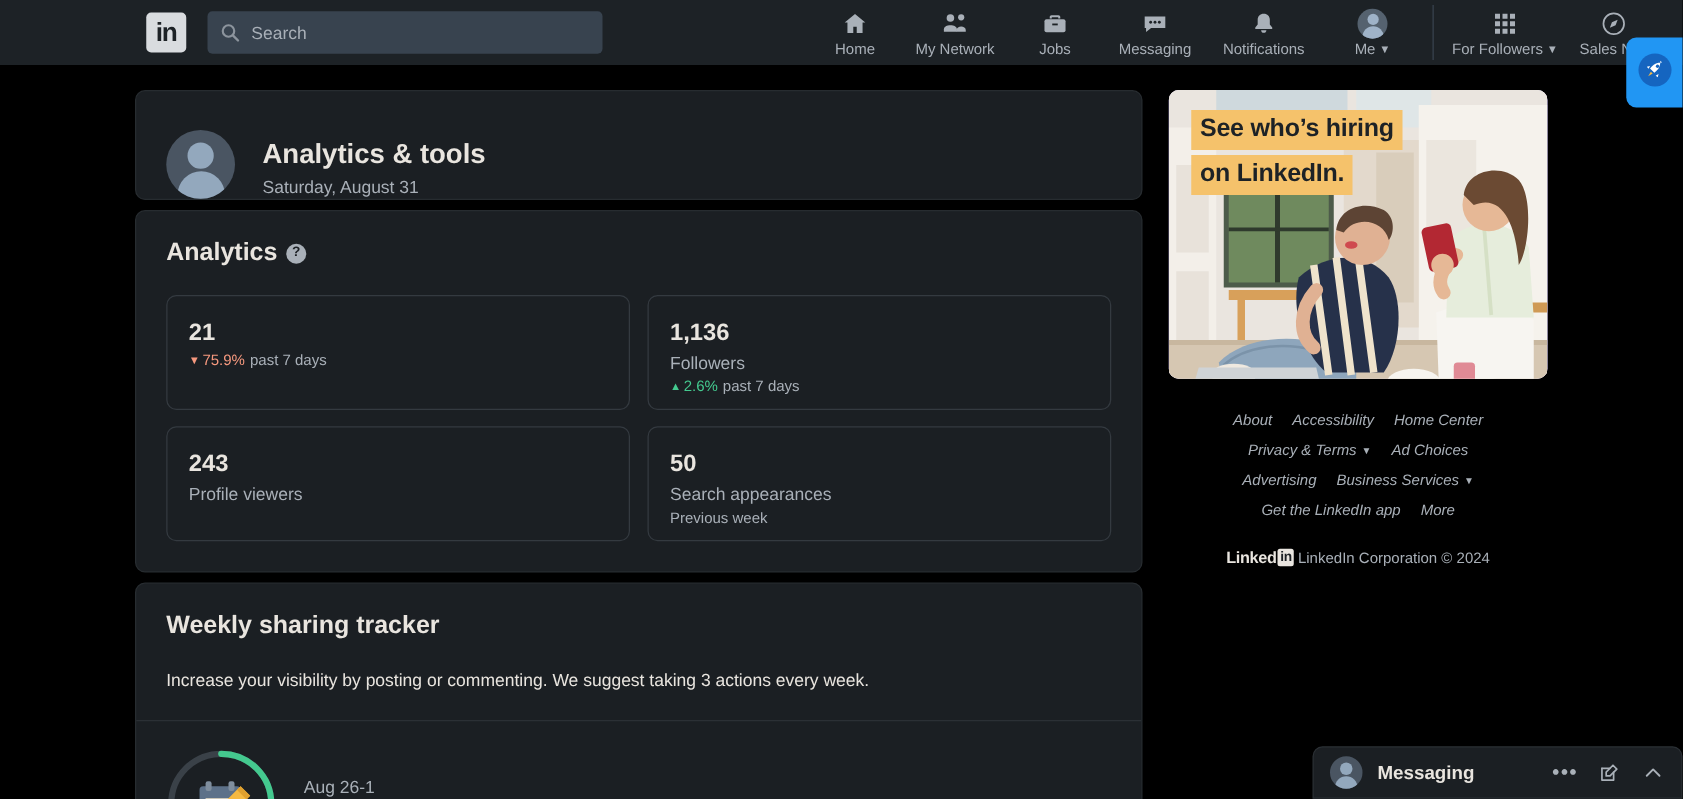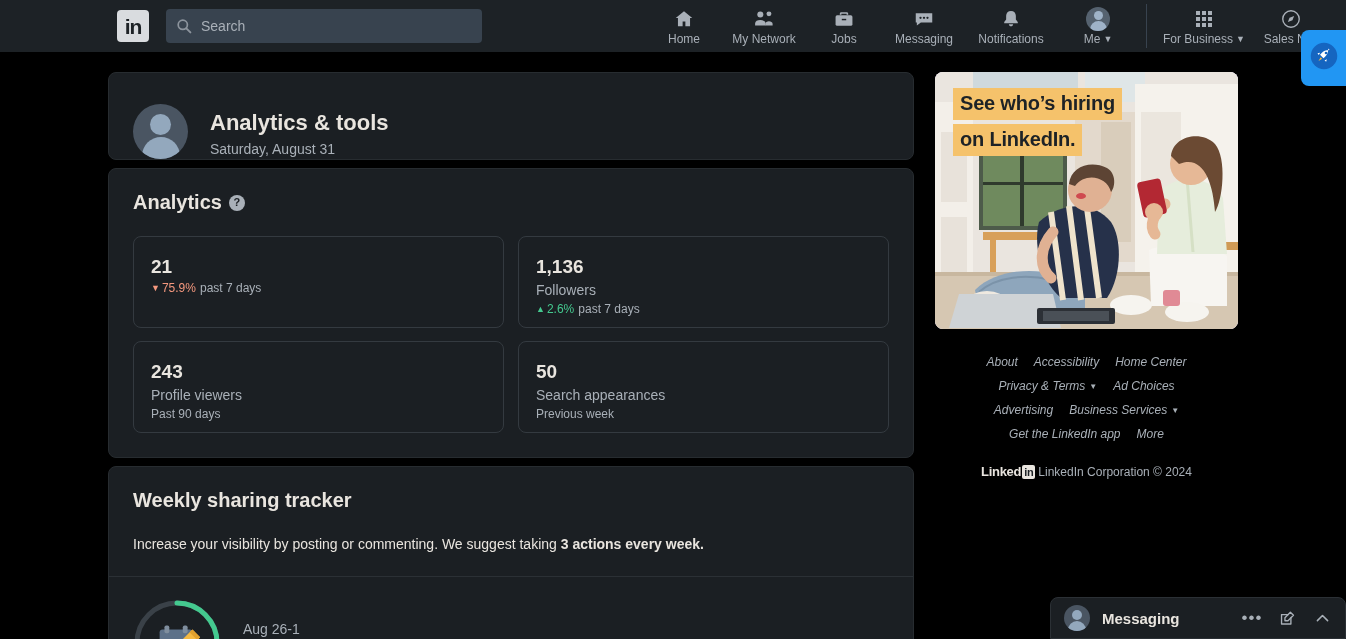--- a/index.html
+++ b/index.html
@@ -275,21 +275,21 @@
   .delta.up, .tri.up { color: #44c98f; }
 
   
   .tracker-card { padding: 22px 24px 0 24px; height: 310px; }
   .tracker-desc {
     font-size: 14px;
     color: #e9e5df;
     line-height: 20px;
     margin-top: 10px;
   }
-  .tracker-desc b { font-weight: bold; }
+  .tracker-desc b { font-weight: normal; }
   .tracker-divider {
     height: 1px;
     background: #2b3035;
     margin: 22px -24px 0 -24px;
   }
   .tracker-row {
     display: flex;
     align-items: flex-start;
     padding-top: 22px;
   }
@@ -306,21 +306,21 @@
   .tracker-info { margin-left: 22px; padding-top: 20px; }
   .tracker-date {
     font-size: 14px;
     color: #a9b0b8;
     line-height: 20px;
   }
 
   
   .promo {
     width: 303px;
-    height: 257px;
+    height: 231px;
     border-radius: 8px;
     overflow: hidden;
     position: relative;
     cursor: pointer;
     background: #c4b5fd;
   }
   .promo-art { position: absolute; inset: 0; }
   .promo-text {
     position: absolute;
     left: 18px; top: 16px;
@@ -540,21 +540,21 @@
             <i></i>
             <i></i>
             <i></i>
             <i></i>
             <i></i>
             <i></i>
             <i></i>
           </span>
       </span>
       <span class="ni-label">
-        <span>For Business</span><span class="caret">▼</span>
+        <span>For Followers</span><span class="caret">▼</span>
       </span>
     </div>
 
     <div class="nav-item">
       <span class="ni-ico">
         <svg viewBox="0 0 24 24" width="22" height="22">
           <circle cx="12" cy="12" r="9" fill="none" stroke="#a9b0b8" stroke-width="1.5"></circle>
           <path d="M15.4 8.6 10.4 10.6 8.6 15.4 13.6 13.4z" fill="#a9b0b8"></path>
         </svg>
       </span>
@@ -611,23 +611,20 @@
         <div class="stat-sub">
           <span class="tri up">▲</span>
           <span class="delta up">2.6%</span>
           <span>past 7 days</span>
         </div>
       </div>
 
       <div class="stat-card">
         <div class="stat-value">243</div>
         <div class="stat-label">Profile viewers</div>
-        <div class="stat-sub">
-          <span>Past 90 days</span>
-        </div>
       </div>
 
       <div class="stat-card">
         <div class="stat-value">50</div>
         <div class="stat-label">Search appearances</div>
         <div class="stat-sub">
           <span>Previous week</span>
         </div>
       </div>
 

